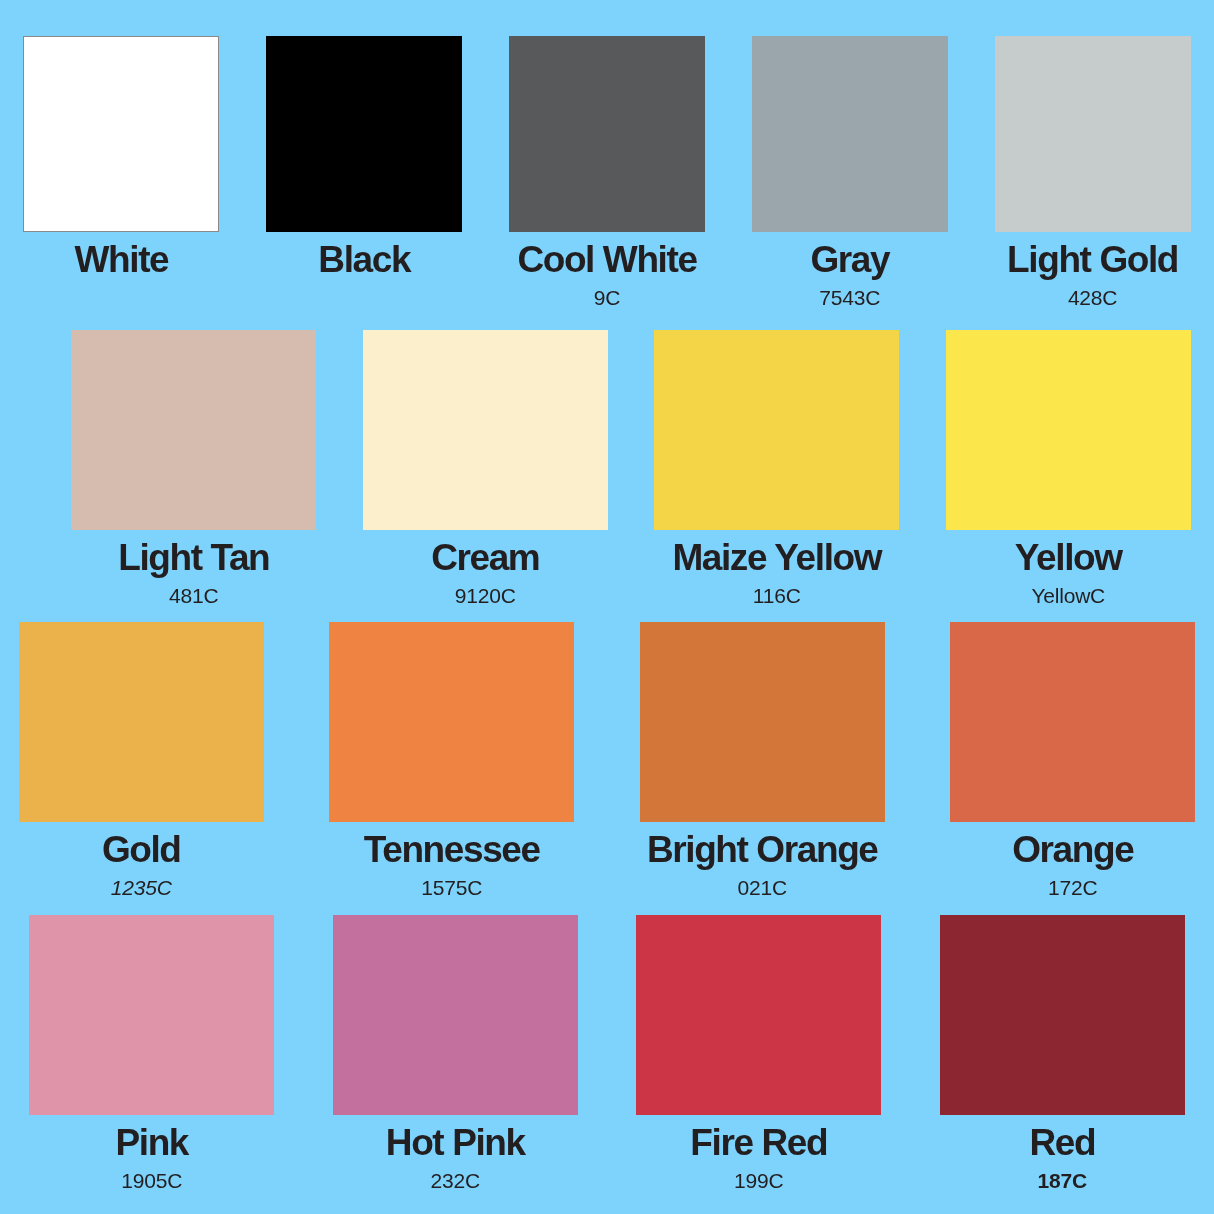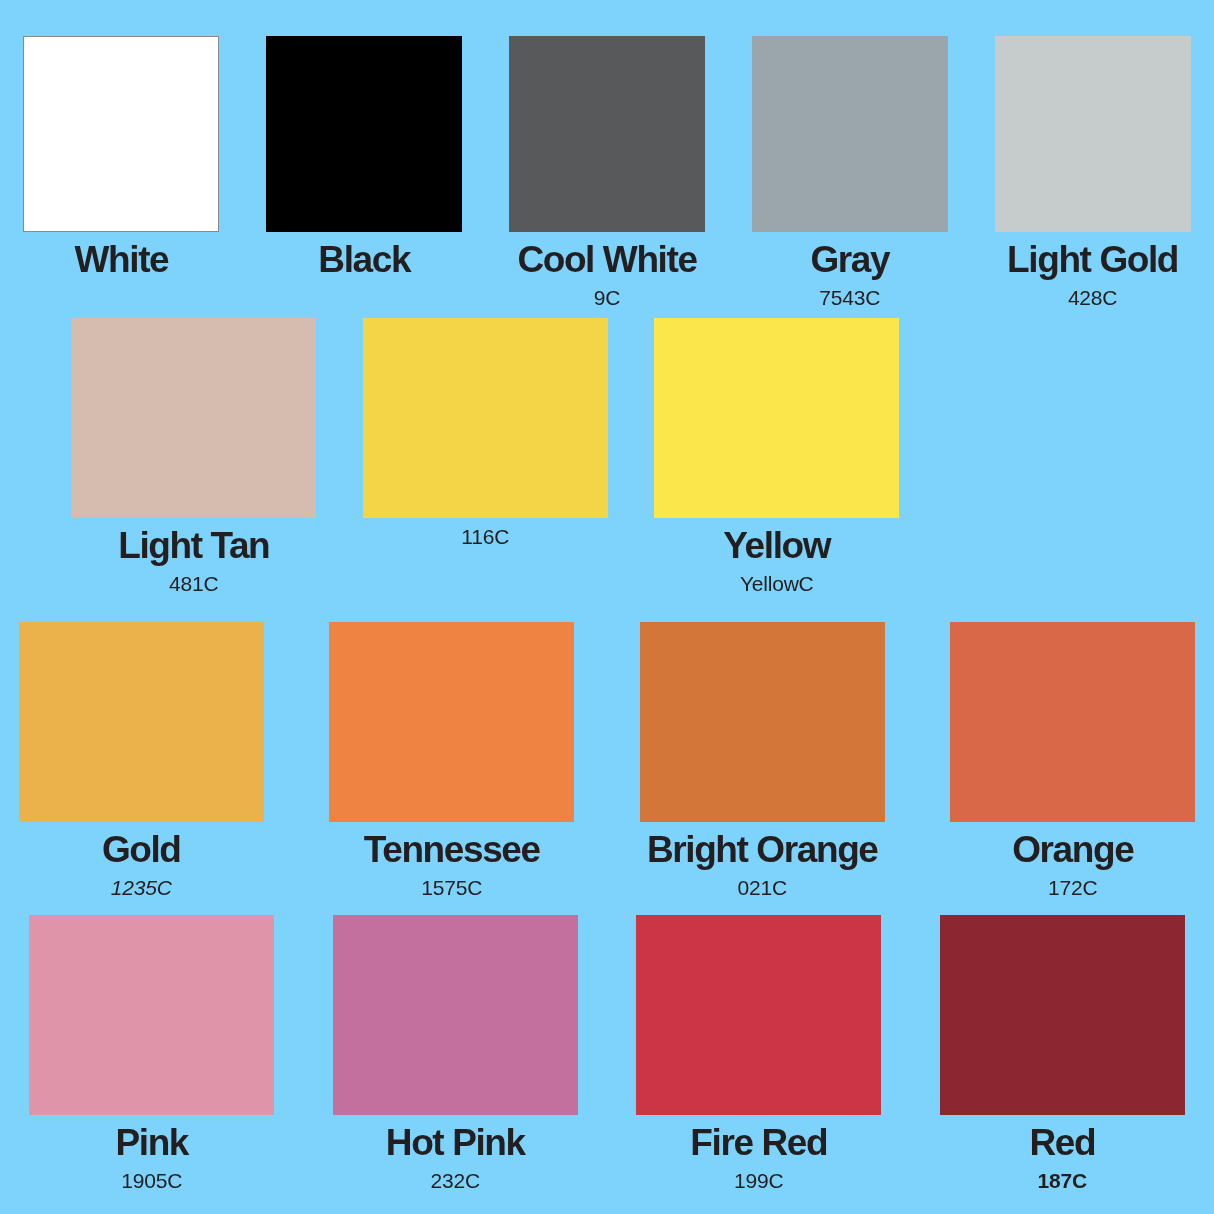--- a/index.html
+++ b/index.html
@@ -24,21 +24,21 @@
 
   
   .swatch-row {
     display: flex;
     width: 100%;
     position: absolute;
     left: 0;
   }
 
   .row-1 { top: 36px;  height: 288px; }
-  .row-2 { top: 318px; height: 290px; padding-left: 48px; }
+  .row-2 { top: 330px; height: 290px; padding-left: 48px; }
   .row-3 { top: 622px; height: 290px; gap: 28px; }
   .row-4 { top: 915px; height: 290px; }
 
   
   .row-1 .swatch-cell { width: 20%; }
   .row-2 .swatch-cell,
   .row-3 .swatch-cell,
   .row-4 .swatch-cell { width: 25%; }
 
   .swatch-cell {
@@ -122,21 +122,27 @@
     </div>
   </div>
 
   <div class="swatch-row row-2">
     <div class="swatch-cell">
       <div class="swatch-chip" style="background-color: rgb(214, 188, 175);"></div>
       <div class="swatch-name" style="color: rgb(35, 31, 32);">Light Tan</div>
       <div class="swatch-code" style="color: rgb(35, 31, 32);">481C</div>
     </div>
     <div class="swatch-cell">
+      <div class="swatch-chip" style="background-color: rgb(251, 240, 203);"></div>
+      <div class="swatch-name" style="color: rgb(35, 31, 32);">Cream</div>
+      <div class="swatch-code" style="color: rgb(35, 31, 32);">9120C</div>
+    </div>
+    <div class="swatch-cell">
       <div class="swatch-chip" style="background-color: rgb(245, 213, 72);"></div>
+      <div class="swatch-name" style="color: rgb(35, 31, 32);">Maize Yellow</div>
       <div class="swatch-code" style="color: rgb(35, 31, 32);">116C</div>
     </div>
     <div class="swatch-cell">
       <div class="swatch-chip" style="background-color: rgb(251, 230, 75);"></div>
       <div class="swatch-name" style="color: rgb(35, 31, 32);">Yellow</div>
       <div class="swatch-code" style="color: rgb(35, 31, 32);">YellowC</div>
     </div>
   </div>
 
   <div class="swatch-row row-3">

